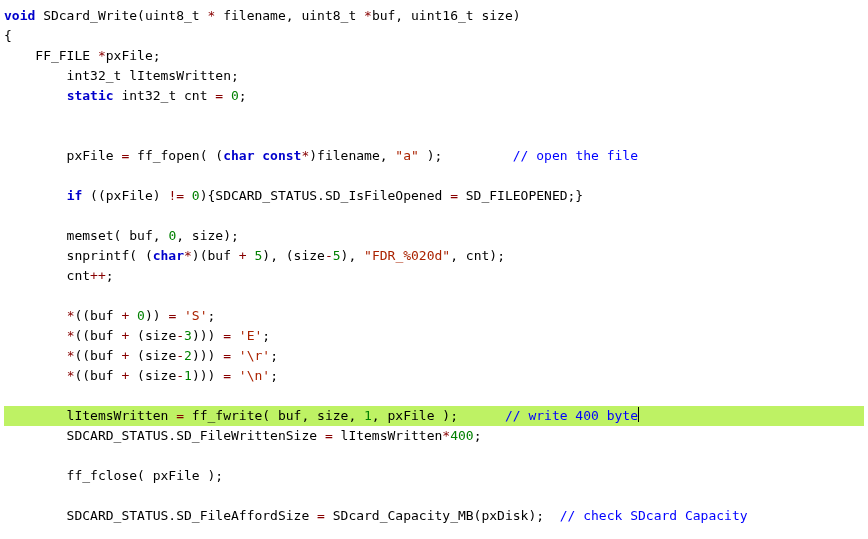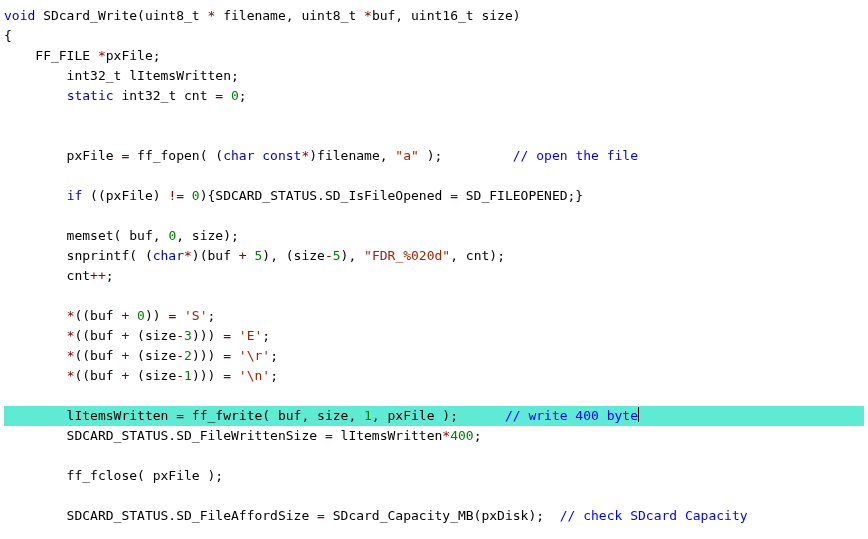--- a/index.html
+++ b/index.html
@@ -13,22 +13,22 @@
   pre.code {
     margin: 0;
     padding: 6px 4px;
     font-family: Consolas, "DejaVu Sans Mono", "Liberation Mono", monospace;
     font-size: 13px;
     line-height: 20px;
     white-space: pre;
     color: #000000;
   }
   .line { display: block; height: 20px; }
-  .line.highlight { background: #5eead4; }
-  .kw     { color: #0000cc; font-weight: normal; }
+  .line.highlight { background: #bef264; }
+  .kw     { color: #0000cc; font-weight: bold; }
   .op     { color: #880000; }
   .num    { color: #008000; }
   .str    { color: #aa2200; }
   .cmt    { color: #0000ff; }
   .caret  { display:inline-block; width:1px; height:15px; background:#000; vertical-align:-2px; }
 </style>
 </head>
 <body>
 
 <pre class="code" id="code-block"><span class="line"><span class="kw">void</span><span> SDcard_Write(uint8_t </span><span class="op">*</span><span> filename, uint8_t </span><span class="op">*</span><span>buf, uint16_t size)</span></span><span class="line"><span>{</span></span><span class="line"><span>    FF_FILE </span><span class="op">*</span><span>pxFile;</span></span><span class="line"><span>        int32_t lItemsWritten;</span></span><span class="line"><span>        </span><span class="kw">static</span><span> int32_t cnt </span><span class="op">=</span><span> </span><span class="num">0</span><span>;</span></span><span class="line"><span></span></span><span class="line"><span></span></span><span class="line"><span>        pxFile </span><span class="op">=</span><span> ff_fopen( (</span><span class="kw">char const</span><span class="op">*</span><span>)filename, </span><span class="str">"a"</span><span> );         </span><span class="cmt">// open the file</span></span><span class="line"><span></span></span><span class="line"><span>        </span><span class="kw">if</span><span> ((pxFile) </span><span class="op">!=</span><span> </span><span class="num">0</span><span>){SDCARD_STATUS.SD_IsFileOpened </span><span class="op">=</span><span> SD_FILEOPENED;}</span></span><span class="line"><span></span></span><span class="line"><span>        memset( buf, </span><span class="num">0</span><span>, size);</span></span><span class="line"><span>        snprintf( (</span><span class="kw">char</span><span class="op">*</span><span>)(buf </span><span class="op">+</span><span> </span><span class="num">5</span><span>), (size</span><span class="op">-</span><span class="num">5</span><span>), </span><span class="str">"FDR_%020d"</span><span>, cnt);</span></span><span class="line"><span>        cnt</span><span class="op">++</span><span>;</span></span><span class="line"><span></span></span><span class="line"><span>        </span><span class="op">*</span><span>((buf </span><span class="op">+</span><span> </span><span class="num">0</span><span>)) </span><span class="op">=</span><span> </span><span class="str">'S'</span><span>;</span></span><span class="line"><span>        </span><span class="op">*</span><span>((buf </span><span class="op">+</span><span> (size</span><span class="op">-</span><span class="num">3</span><span>))) </span><span class="op">=</span><span> </span><span class="str">'E'</span><span>;</span></span><span class="line"><span>        </span><span class="op">*</span><span>((buf </span><span class="op">+</span><span> (size</span><span class="op">-</span><span class="num">2</span><span>))) </span><span class="op">=</span><span> </span><span class="str">'\r'</span><span>;</span></span><span class="line"><span>        </span><span class="op">*</span><span>((buf </span><span class="op">+</span><span> (size</span><span class="op">-</span><span class="num">1</span><span>))) </span><span class="op">=</span><span> </span><span class="str">'\n'</span><span>;</span></span><span class="line"><span></span></span><span class="line highlight"><span>        lItemsWritten </span><span class="op">=</span><span> ff_fwrite( buf, size, </span><span class="num">1</span><span>, pxFile );      </span><span class="cmt">// write 400 byte</span><span class="caret"></span></span><span class="line"><span>        SDCARD_STATUS.SD_FileWrittenSize </span><span class="op">=</span><span> lItemsWritten</span><span class="op">*</span><span class="num">400</span><span>;</span></span><span class="line"><span></span></span><span class="line"><span>        ff_fclose( pxFile );</span></span><span class="line"><span></span></span><span class="line"><span>        SDCARD_STATUS.SD_FileAffordSize </span><span class="op">=</span><span> SDcard_Capacity_MB(pxDisk);  </span><span class="cmt">// check SDcard Capacity</span></span><span class="line"><span></span></span></pre>

